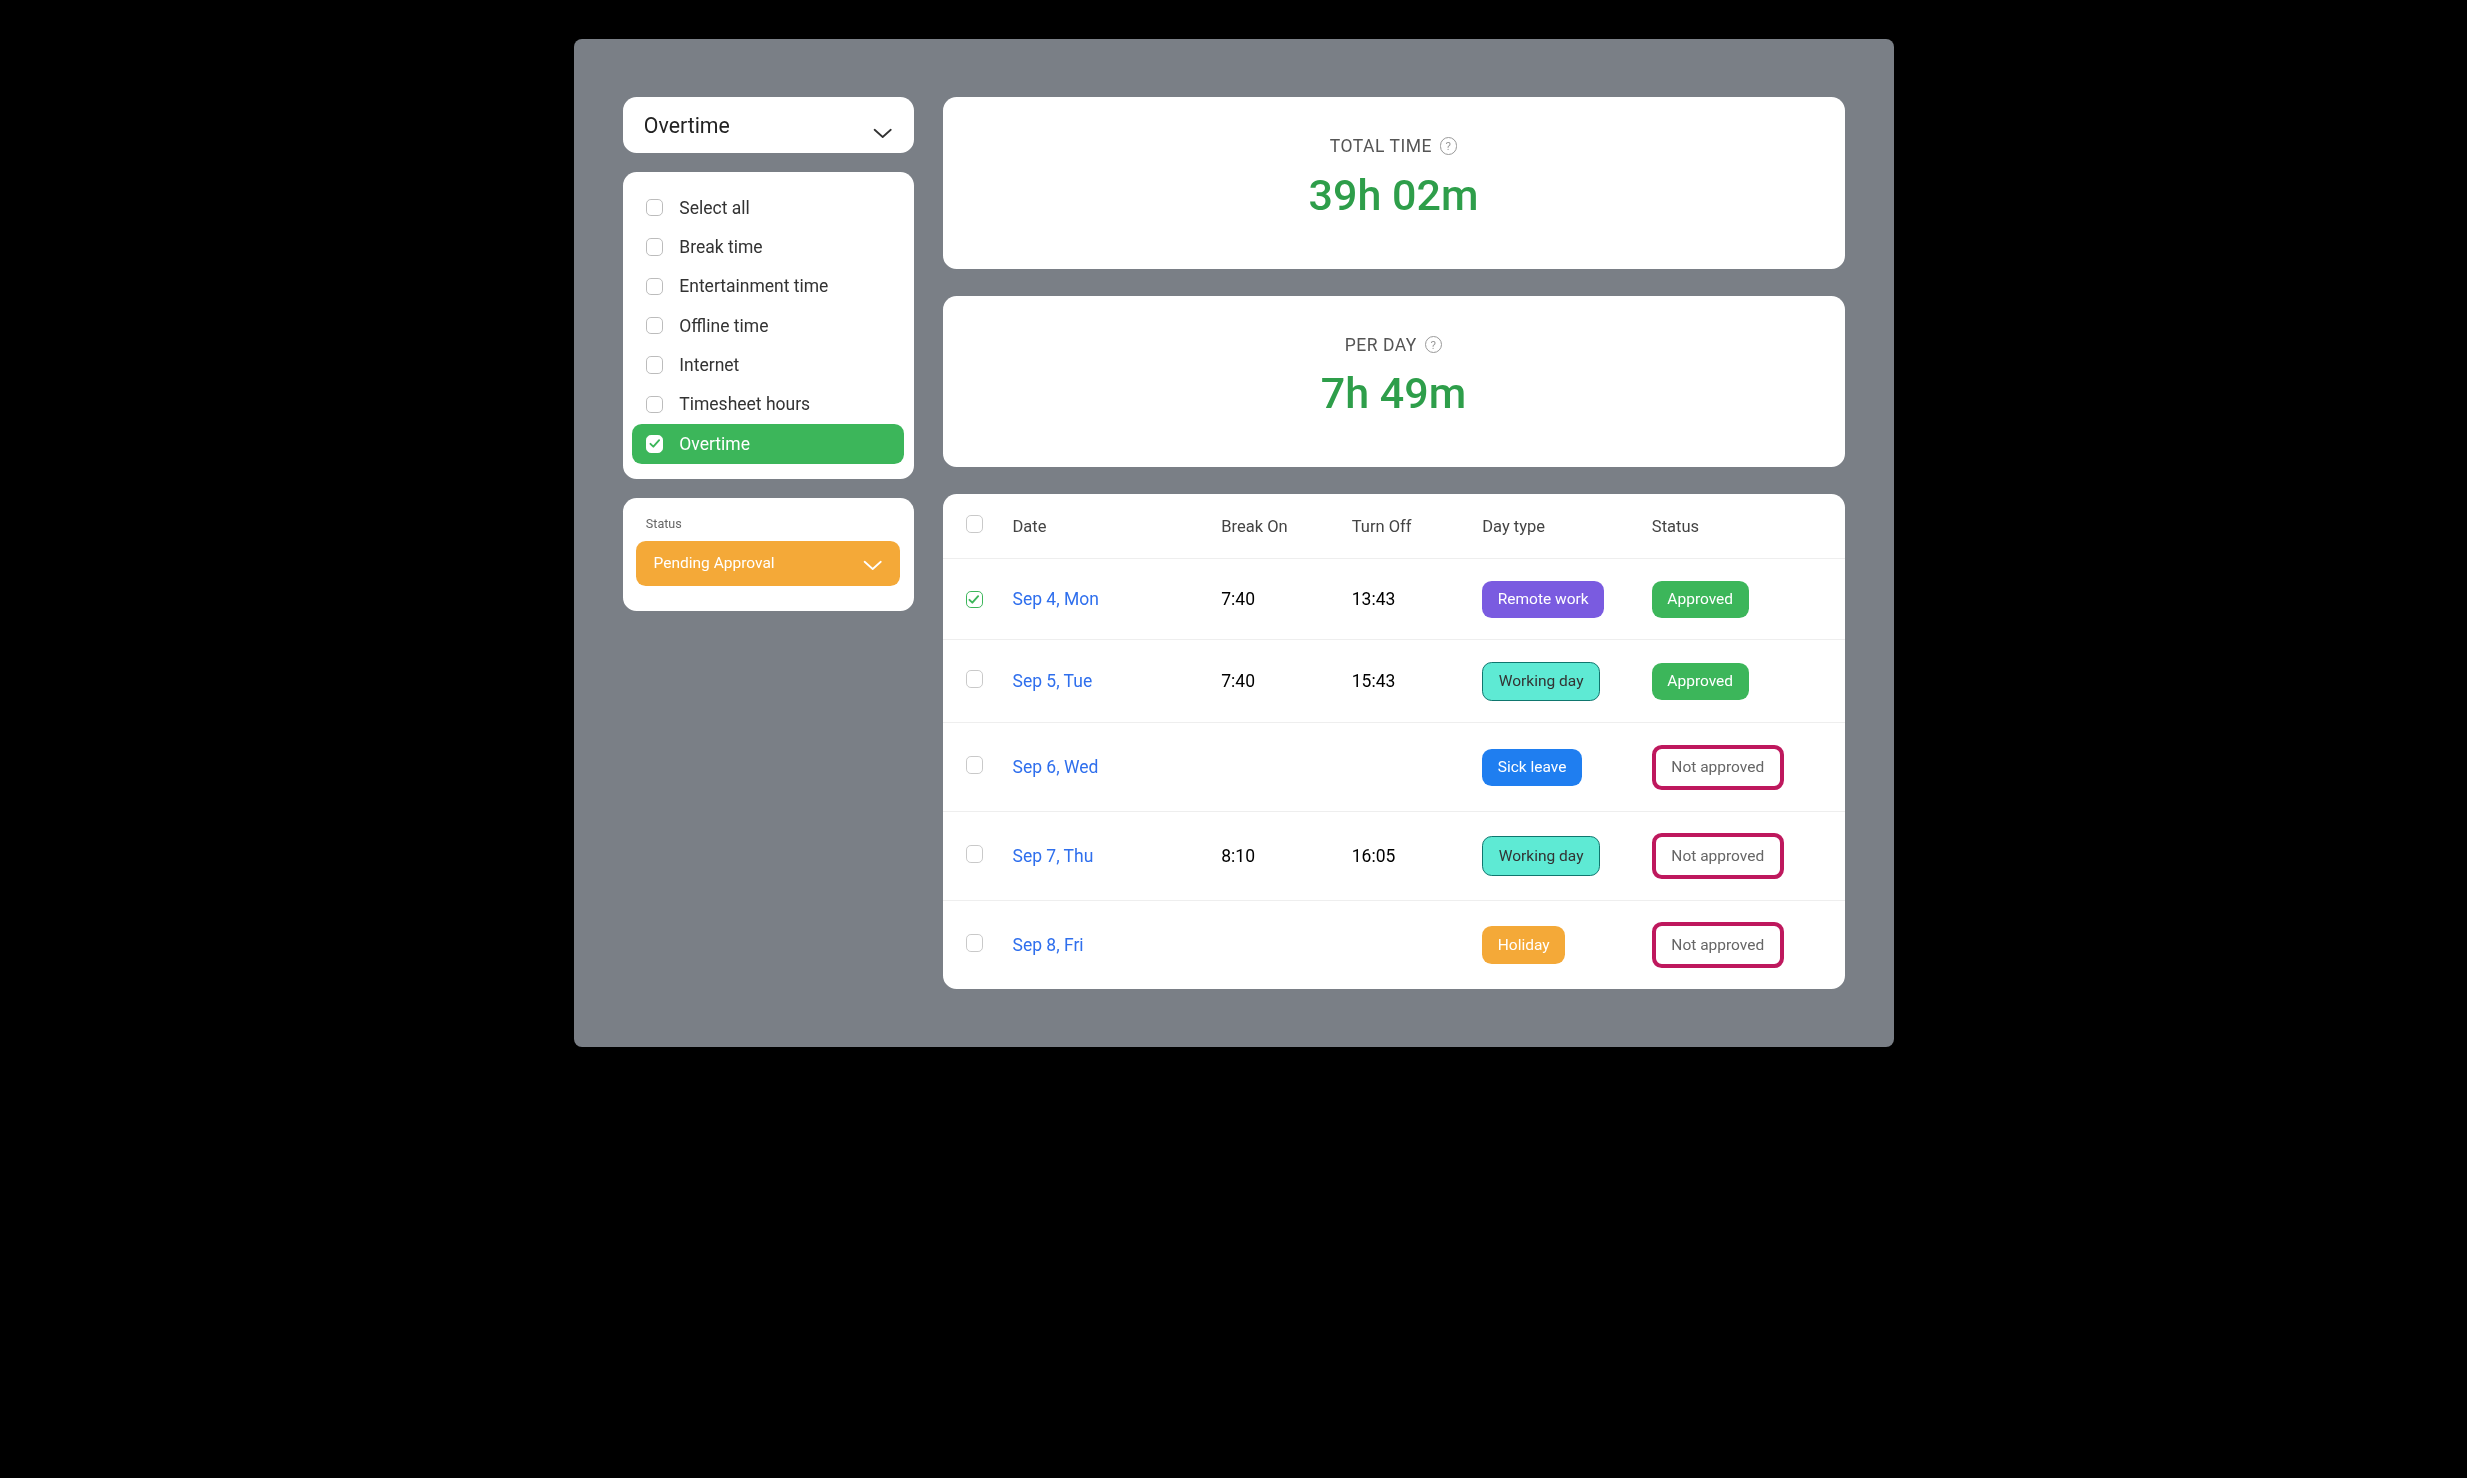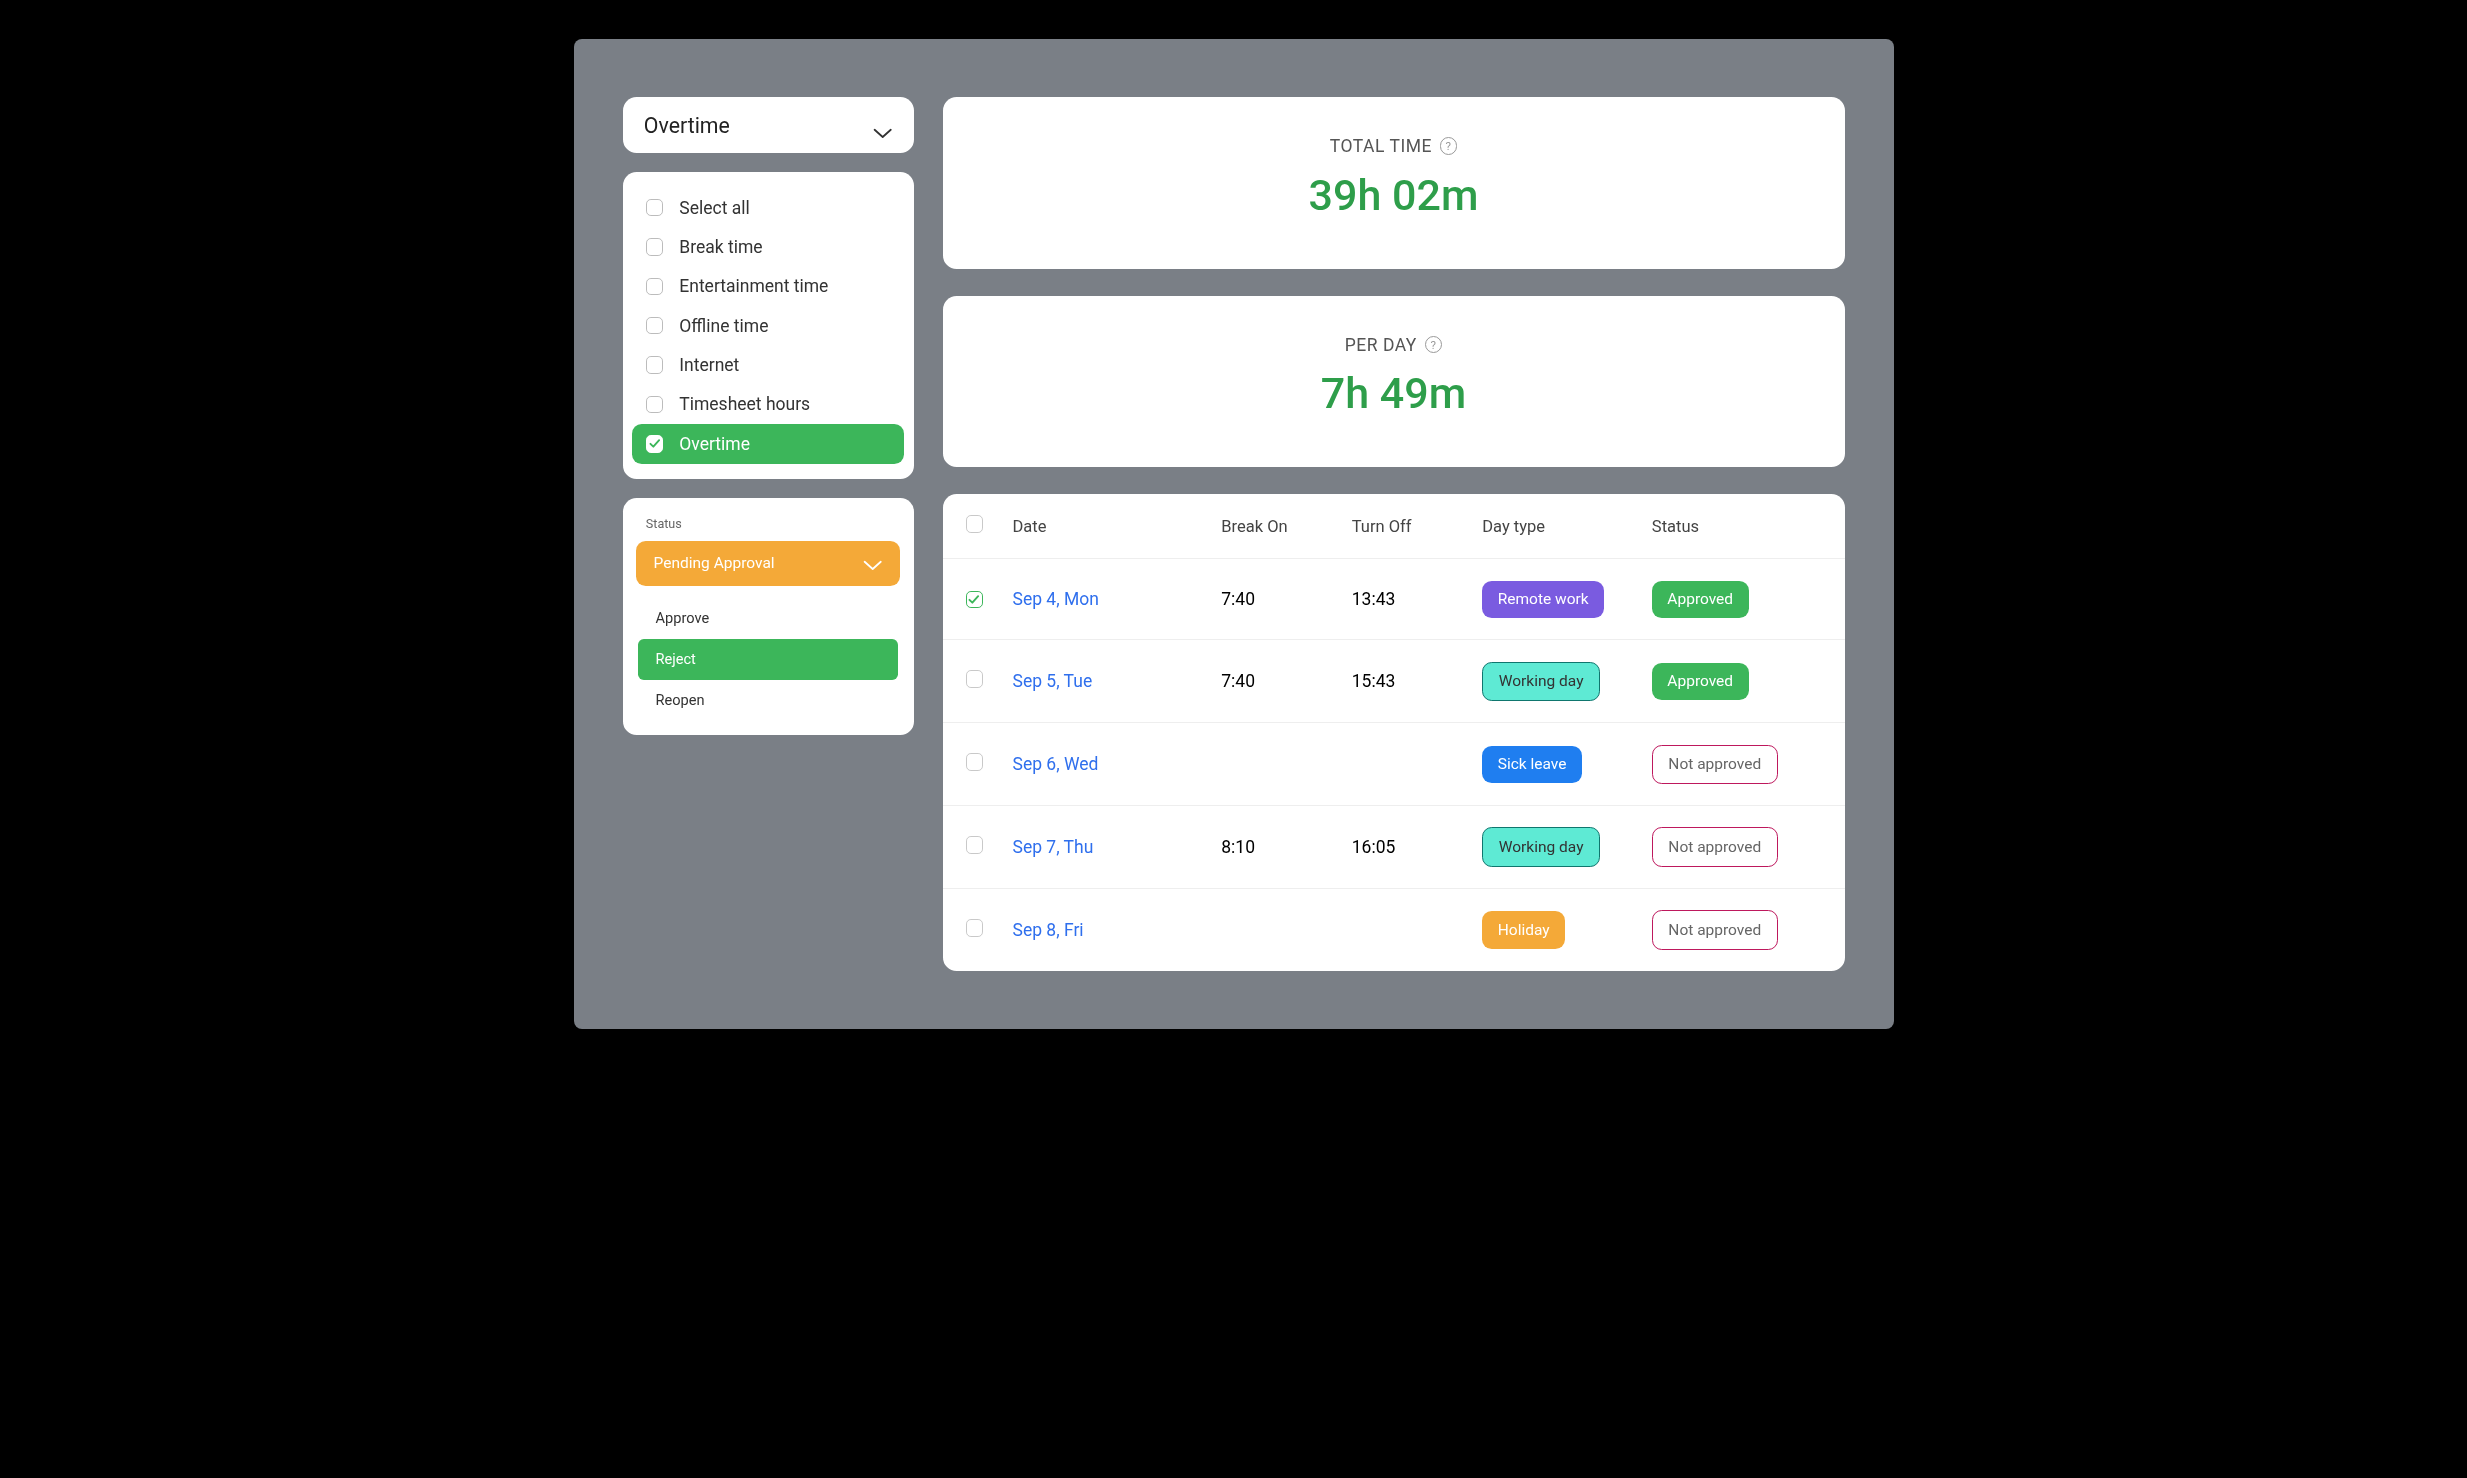--- a/index.html
+++ b/index.html
@@ -102,21 +102,21 @@
     display: inline-block; padding: 9.7px 15.5px; border-radius: 9.7px;
     font-size: 15.5px; color: #fff;
   }
   .badge-outline {
     background: #5eead4; color: #333; border: 1px solid #0f766e;
   }
   .badge-remote { background: #7a5be0; }
   .badge-sick { background: #1f7ef0; }
   .badge-holiday { background: #f4a938; }
   .badge-approved { background: #3cb65a; }
-  .badge-notapproved { background: #fff; color: #666; border: 1px solid #be185d; }
+  .badge-notapproved { background: #fff; color: #666; border: 4px solid #be185d; }
 </style>
 </head>
 <body>
 
 <div class="app-frame">
 
   <div class="sidebar">
 
     <div class="card dropdown-top">
       <span>Overtime</span>
@@ -165,25 +165,20 @@
     <div class="card status-panel">
       <div class="status-title">Status</div>
       <div class="status-select">
         <span>Pending Approval</span>
         <span class="chevron-down">
           <svg viewBox="0 0 24 14">
               <path d="M2 2 L12 11 L22 2" stroke="#fff" stroke-width="2.2" fill="none" stroke-linecap="round" stroke-linejoin="round"></path>
             </svg>
         </span>
       </div>
-      <div id="status-options">
-          <div class="status-option">Approve</div>
-          <div class="status-option active">Reject</div>
-          <div class="status-option">Reopen</div>
-        </div>
     </div>
 
   </div>
 
   <div class="content">
 
     <div class="summary-row">
       <div class="card summary-card">
         <div class="summary-label">
           <span>TOTAL TIME</span>

